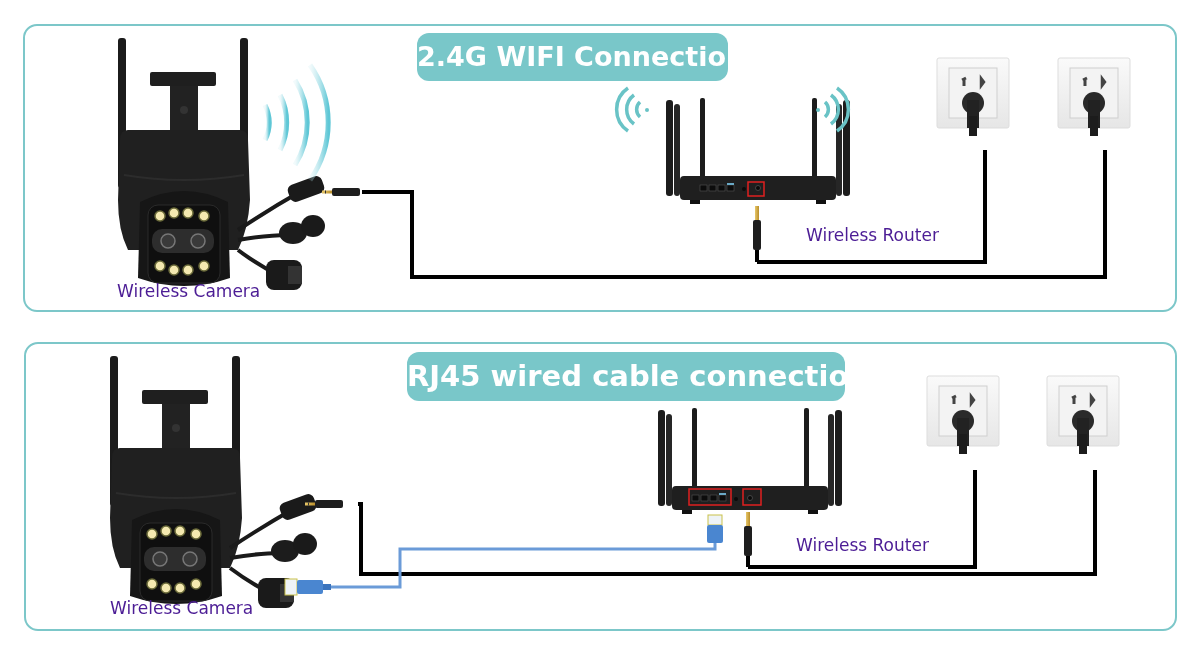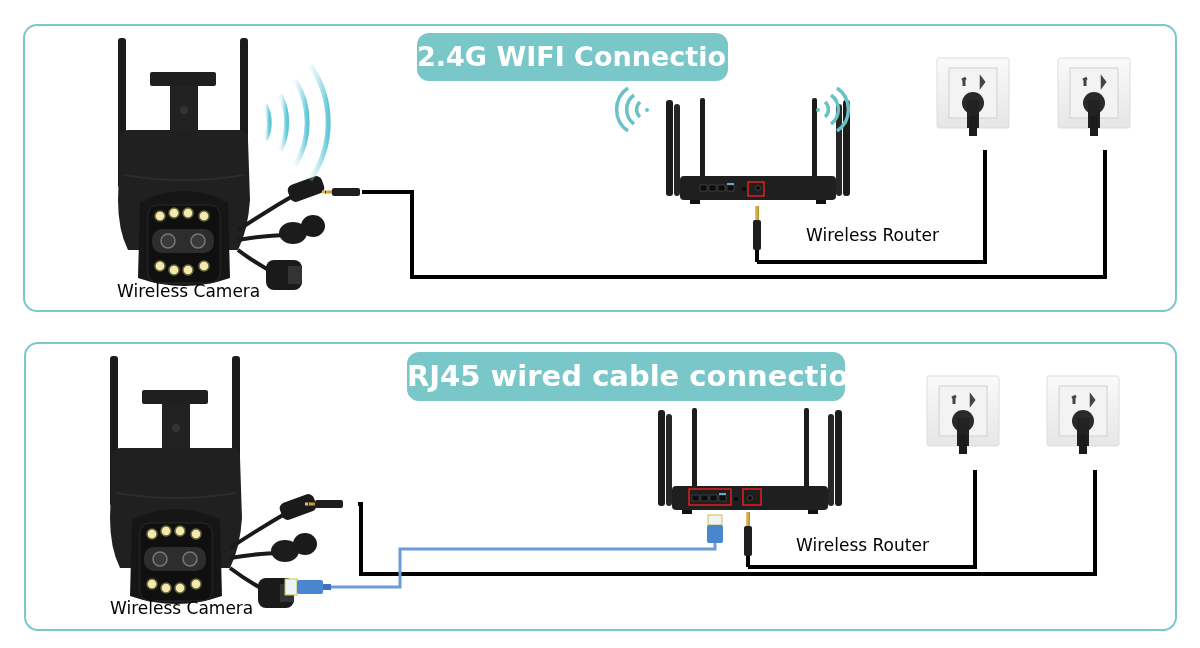--- a/index.html
+++ b/index.html
@@ -5,21 +5,21 @@
   html, body { margin: 0; padding: 0; background: #ffffff; }
   body { width: 1200px; height: 648px; position: relative; overflow: hidden;
          font-family: "DejaVu Sans", "Liberation Sans", sans-serif; }
   .panel { position: absolute; border: 2.5px solid #7cc7c9; border-radius: 14px; background: #fff; box-sizing: border-box; }
   #panel-wifi { left: 23px; top: 24px; width: 1154px; height: 288px; }
   #panel-wired { left: 24px; top: 342px; width: 1153px; height: 289px; }
   .title-pill { position: absolute; background: #79c7c9; color: #fff; border-radius: 12px;
                 font-weight: bold; text-align: center; white-space: nowrap; }
   #wifi-title { left: 417px; top: 33px; width: 311px; height: 48px; line-height: 48px; font-size: 27px; }
   #wired-title { left: 407px; top: 352px; width: 438px; height: 49px; line-height: 49px; font-size: 29px; }
-  .label { position: absolute; color: #000000; font-size: 17px; white-space: nowrap; }
+  .label { position: absolute; color: #4c1d95; font-size: 17px; white-space: nowrap; }
   svg.scene { position: absolute; left: 0; top: 0; }
 </style>
 </head>
 <body>
 
 <div class="panel" id="panel-wifi"></div>
 <div class="title-pill" id="wifi-title">2.4G WIFI Connection</div>
 
 <div class="panel" id="panel-wired"></div>
 <div class="title-pill" id="wired-title">RJ45 wired cable connection</div>

